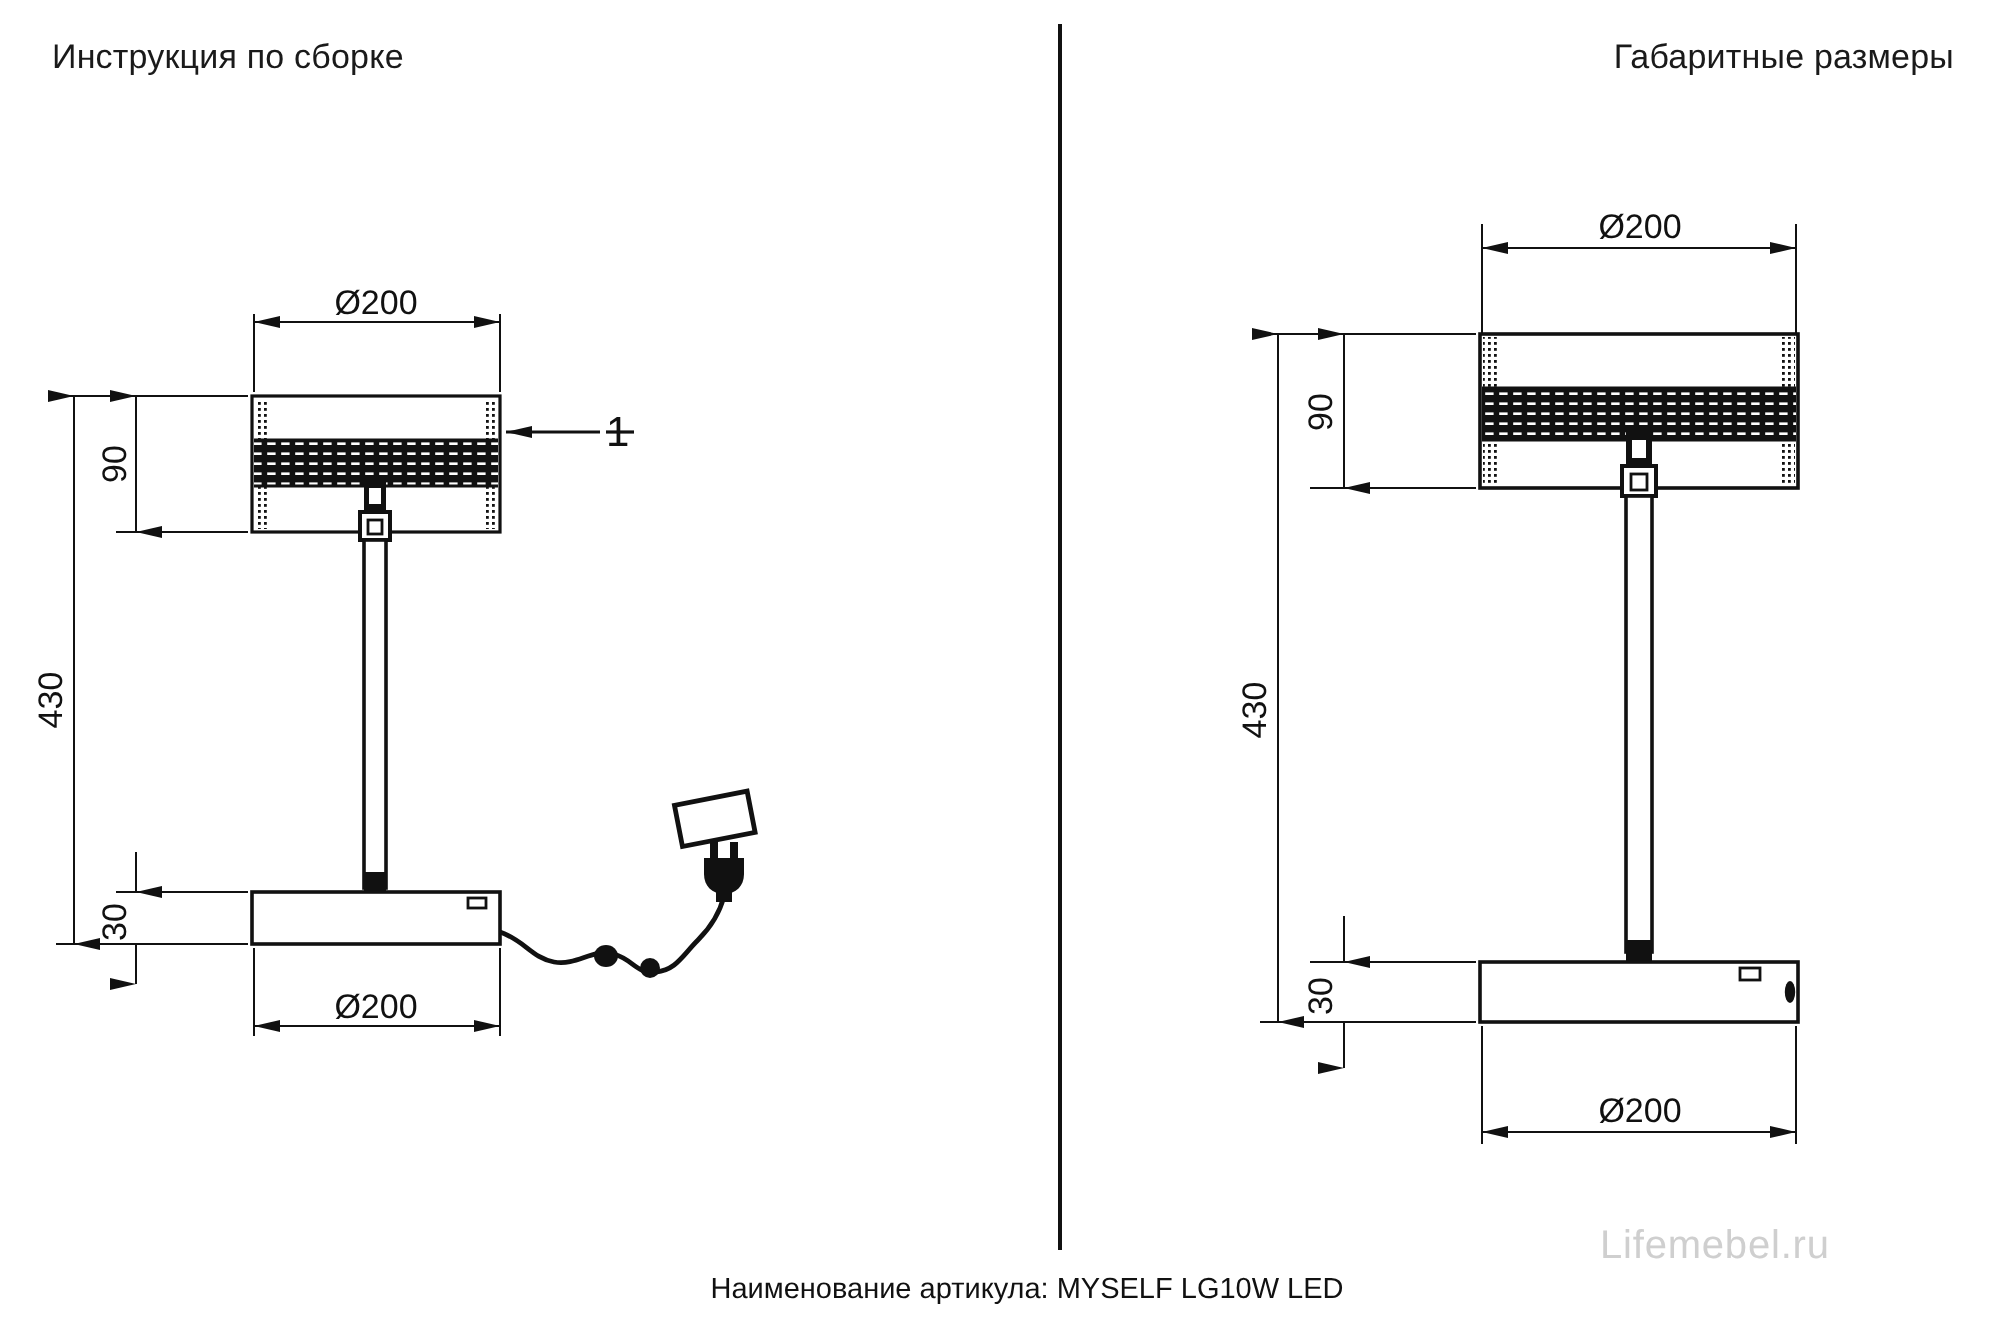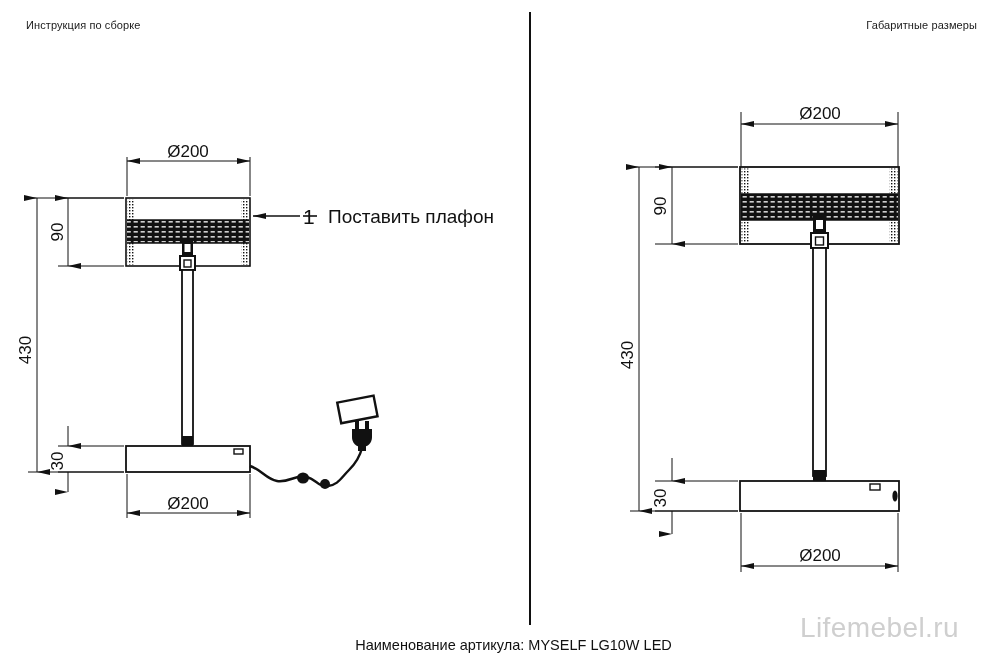--- a/index.html
+++ b/index.html
@@ -17,21 +17,21 @@
   }
   #page {
     position: absolute;
     left: 0; top: 0;
     width: 997px;
     height: 660px;
     background: #ffffff;
   }
   .hdr {
     position: absolute;
-    font-size: 11px;
+    font-size: 17px;
     color: #1a1a1a;
     white-space: nowrap;
     letter-spacing: 0.1px;
   }
   #hdr-left  { left: 26px;  top: 19px; }
   #hdr-right { right: 20px; top: 19px; text-align: center; }
 
   #divider {
     position: absolute;
     left: 529px;
@@ -49,21 +49,21 @@
     text-align: center;
     font-size: 14.5px;
     color: #111111;
     white-space: nowrap;
   }
 
   #watermark {
     position: absolute;
     left: 800px;
     top: 612px;
-    font-size: 28px;
+    font-size: 20px;
     color: #cfcfcf;
     letter-spacing: 0.4px;
     white-space: nowrap;
   }
 
   svg.draw {
     position: absolute;
     left: 0;
     top: 0;
     width: 997px;
@@ -272,19 +272,18 @@
         <line class="ln thin" x1="898" y1="513" x2="898" y2="572"></line>
         <line class="ln thin" x1="741" y1="566" x2="898" y2="566" marker-start="url(#arrL)" marker-end="url(#arrR)"></line>
         <text class="dimtxt" x="820" y="561" text-anchor="middle">Ø200</text>
       </g>
     </g>
 
   </svg>
 
   <div class="annot" id="annot-num" style="left:303px; top:205px; font-size:21px;">1</div>
 
-  <div class="annot" id="annot-1">Поставить плафон</div>
 
   <div id="caption">Наименование артикула: MYSELF LG10W LED</div>
 
   <div id="watermark">Lifemebel.ru</div>
 
 </div>
 
 </body></html>

